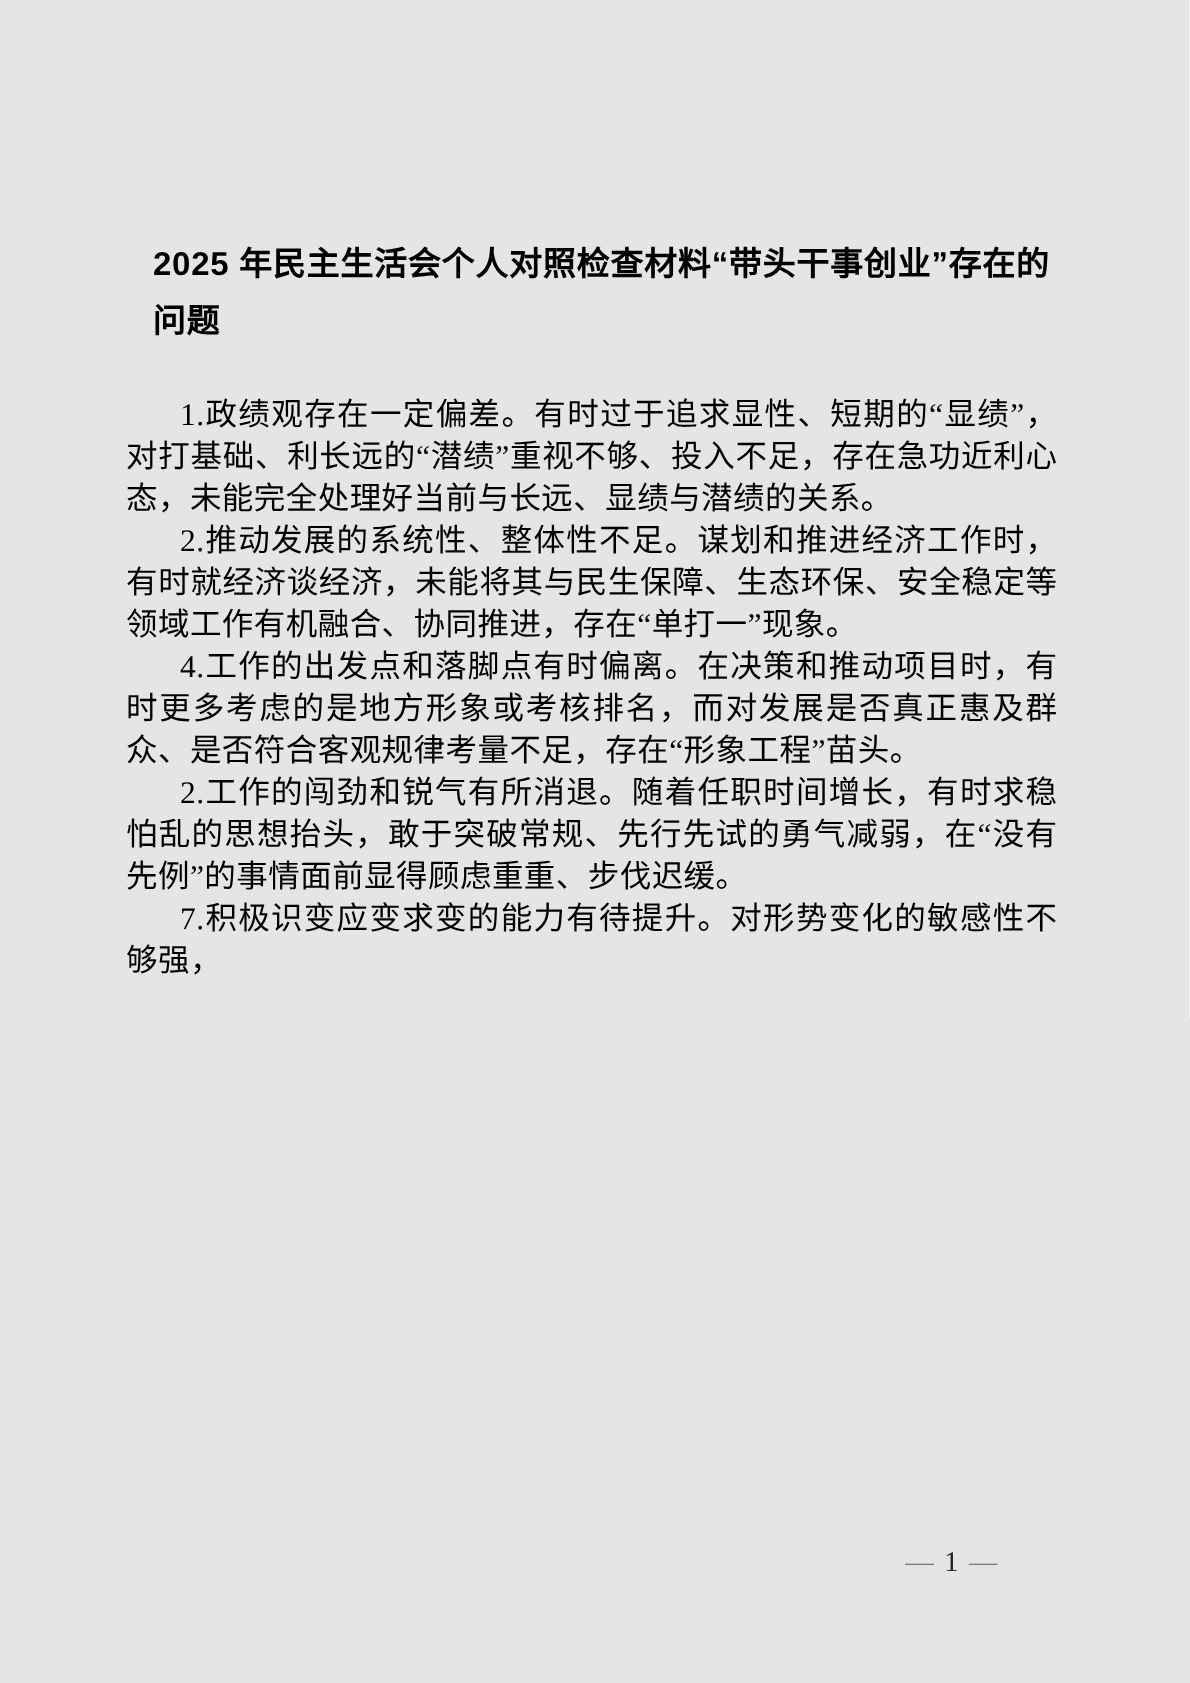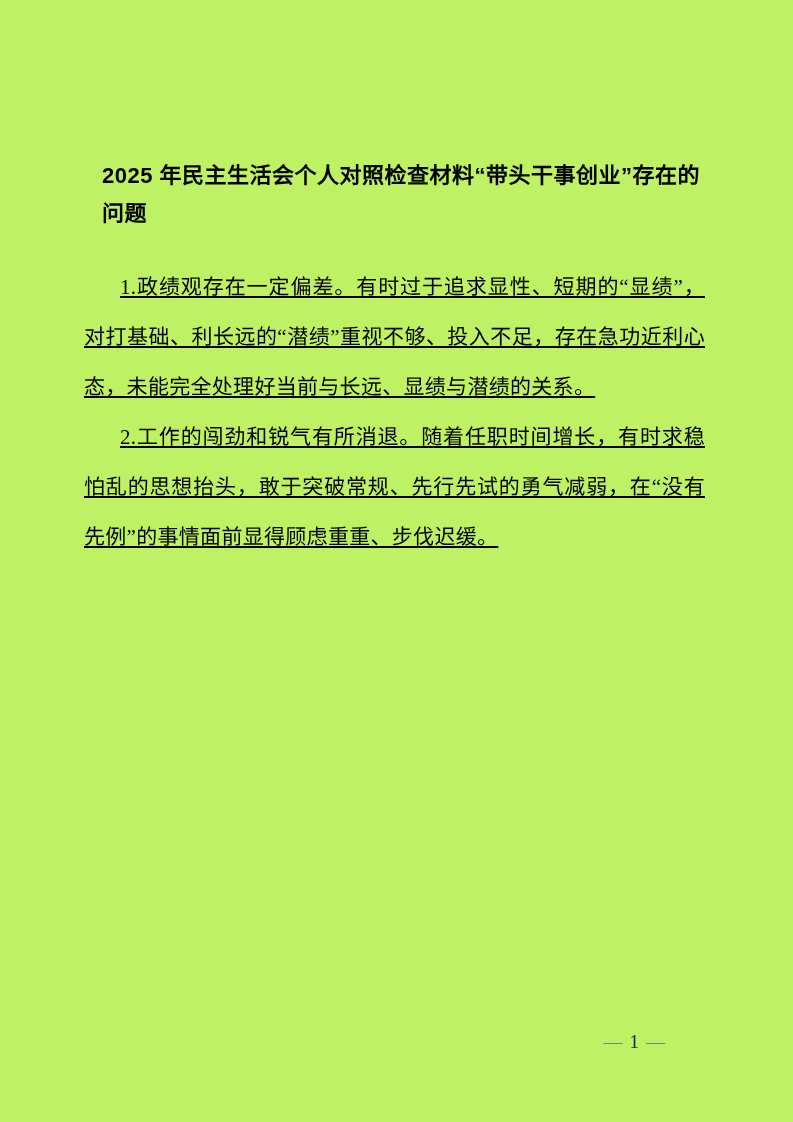--- a/index.html
+++ b/index.html
@@ -4,21 +4,21 @@
 <style>
   html, body {
     margin: 0;
     padding: 0;
     background: #ffffff;
   }
   .page {
     position: relative;
     width: 793px;
     height: 1122px;
-    background: #bef264;
+    background: #e5e5e5;
     overflow: hidden;
     font-family: "Liberation Serif", serif;
     color: #000000;
   }
   .content {
     position: absolute;
     left: 84px;
     top: 157px;
     width: 621px;
   }
@@ -29,28 +29,27 @@
     line-height: 38px;
     color: #000000;
     margin: 0 0 29px 18px;
     width: 600px;
     text-align: left;
     letter-spacing: 0.5px;
   }
   .doc-paragraph {
     font-family: "Liberation Serif", serif;
     font-size: 21px;
-    line-height: 50px;
+    line-height: 28px;
     color: #000000;
     margin: 0;
     text-indent: 36px;
     text-align: justify;
     text-justify: inter-ideograph;
     letter-spacing: 0.3px;
-    text-decoration: underline;
   }
   .page-footer {
     position: absolute;
     top: 1031px;
     right: 121px;
     display: flex;
     align-items: center;
     font-family: "Liberation Serif", serif;
     font-size: 19px;
     line-height: 22px;
@@ -64,21 +63,24 @@
   }
 </style>
 </head>
 <body>
 
 <div class="page">
   <div class="content">
     <h1 class="doc-title">2025 年民主生活会个人对照检查材料“带头干事创业”存在的问题</h1>
 
     <p class="doc-paragraph">1.政绩观存在一定偏差。有时过于追求显性、短期的“显绩”，对打基础、利长远的“潜绩”重视不够、投入不足，存在急功近利心态，未能完全处理好当前与长远、显绩与潜绩的关系。</p>
+    <p class="doc-paragraph">2.推动发展的系统性、整体性不足。谋划和推进经济工作时，有时就经济谈经济，未能将其与民生保障、生态环保、安全稳定等领域工作有机融合、协同推进，存在“单打一”现象。</p>
+    <p class="doc-paragraph">4.工作的出发点和落脚点有时偏离。在决策和推动项目时，有时更多考虑的是地方形象或考核排名，而对发展是否真正惠及群众、是否符合客观规律考量不足，存在“形象工程”苗头。</p>
     <p class="doc-paragraph">2.工作的闯劲和锐气有所消退。随着任职时间增长，有时求稳怕乱的思想抬头，敢于突破常规、先行先试的勇气减弱，在“没有先例”的事情面前显得顾虑重重、步伐迟缓。</p>
+    <p class="doc-paragraph">7.积极识变应变求变的能力有待提升。对形势变化的敏感性不够强，</p>
   </div>
 
   <div class="page-footer">
     <span class="footer-dash">—</span>
     <span class="footer-num">1</span>
     <span class="footer-dash">—</span>
   </div>
 </div>
 
 </body></html>

